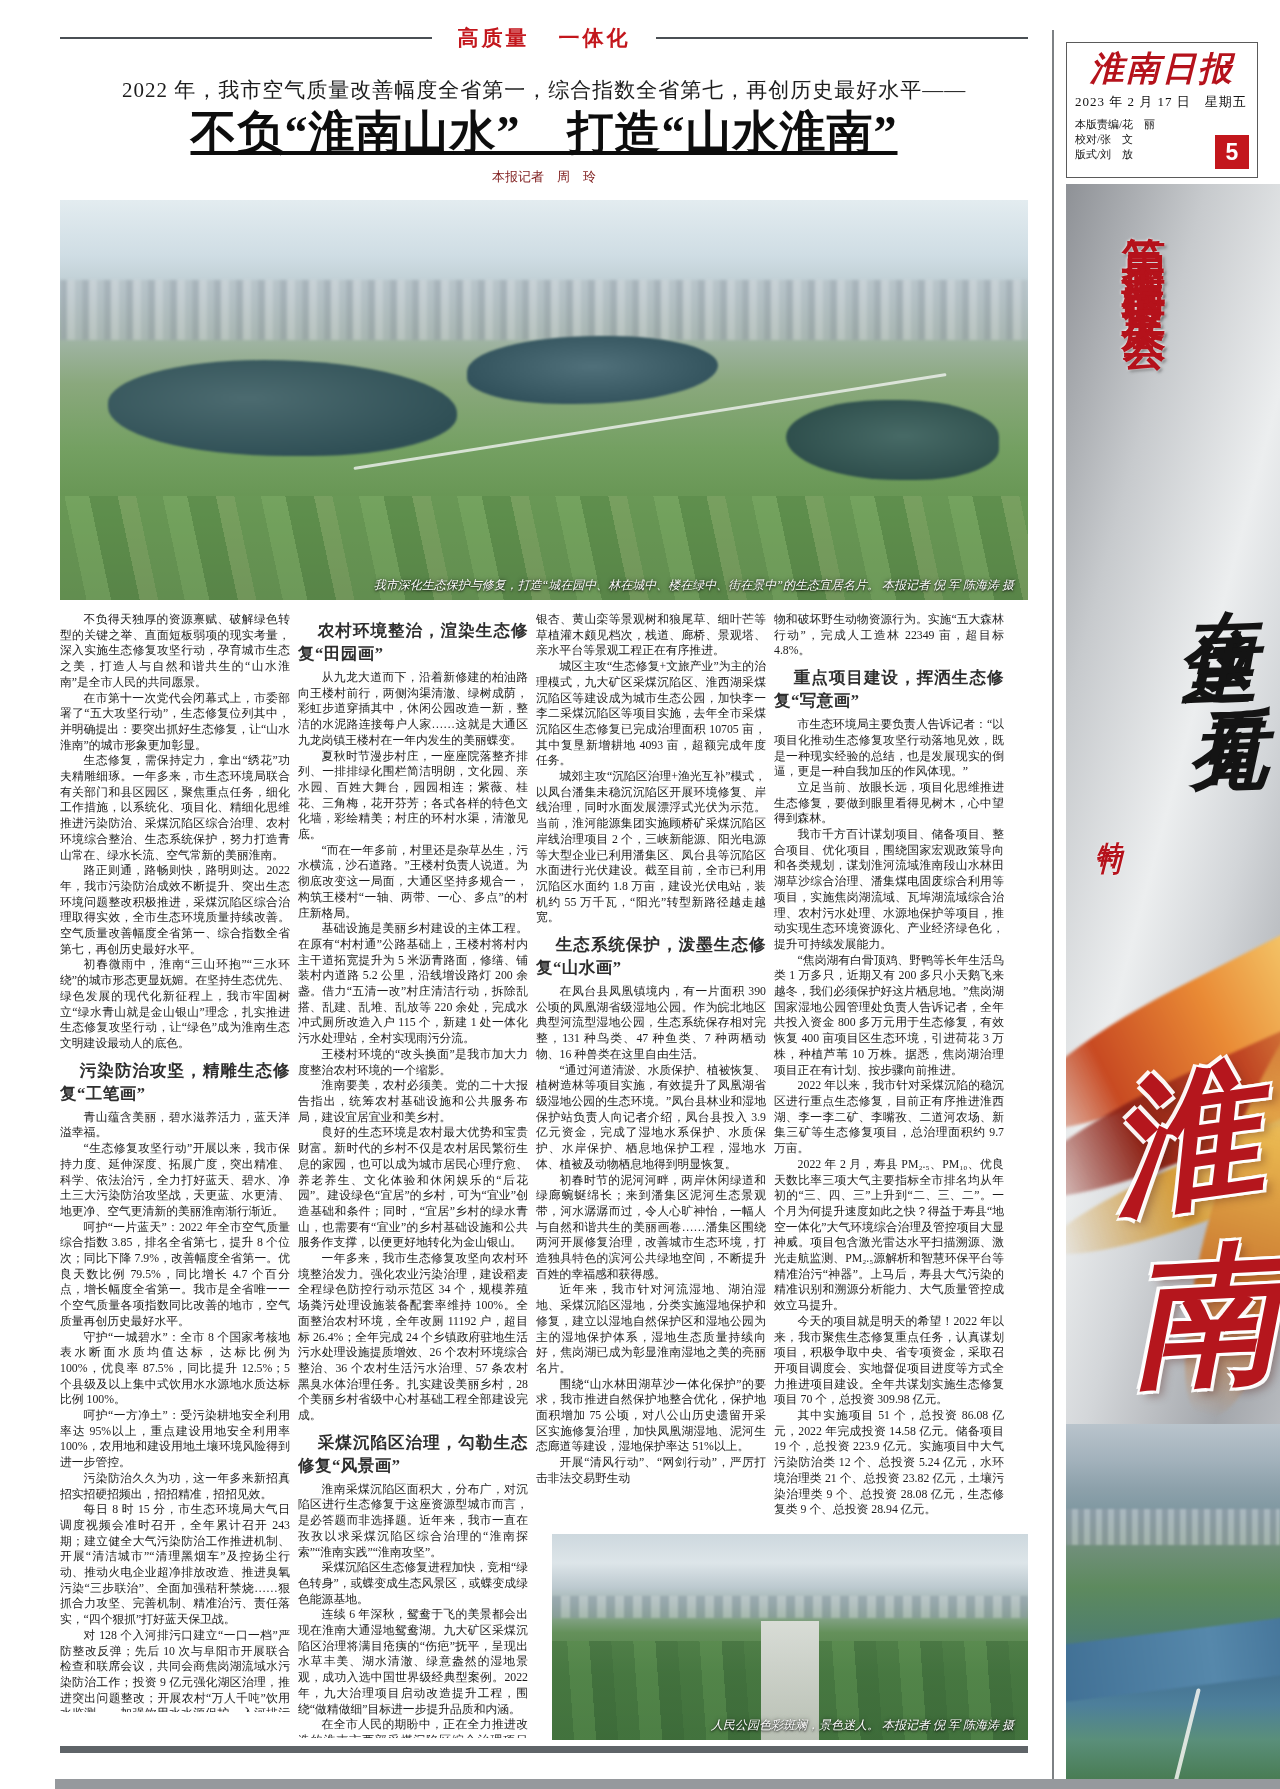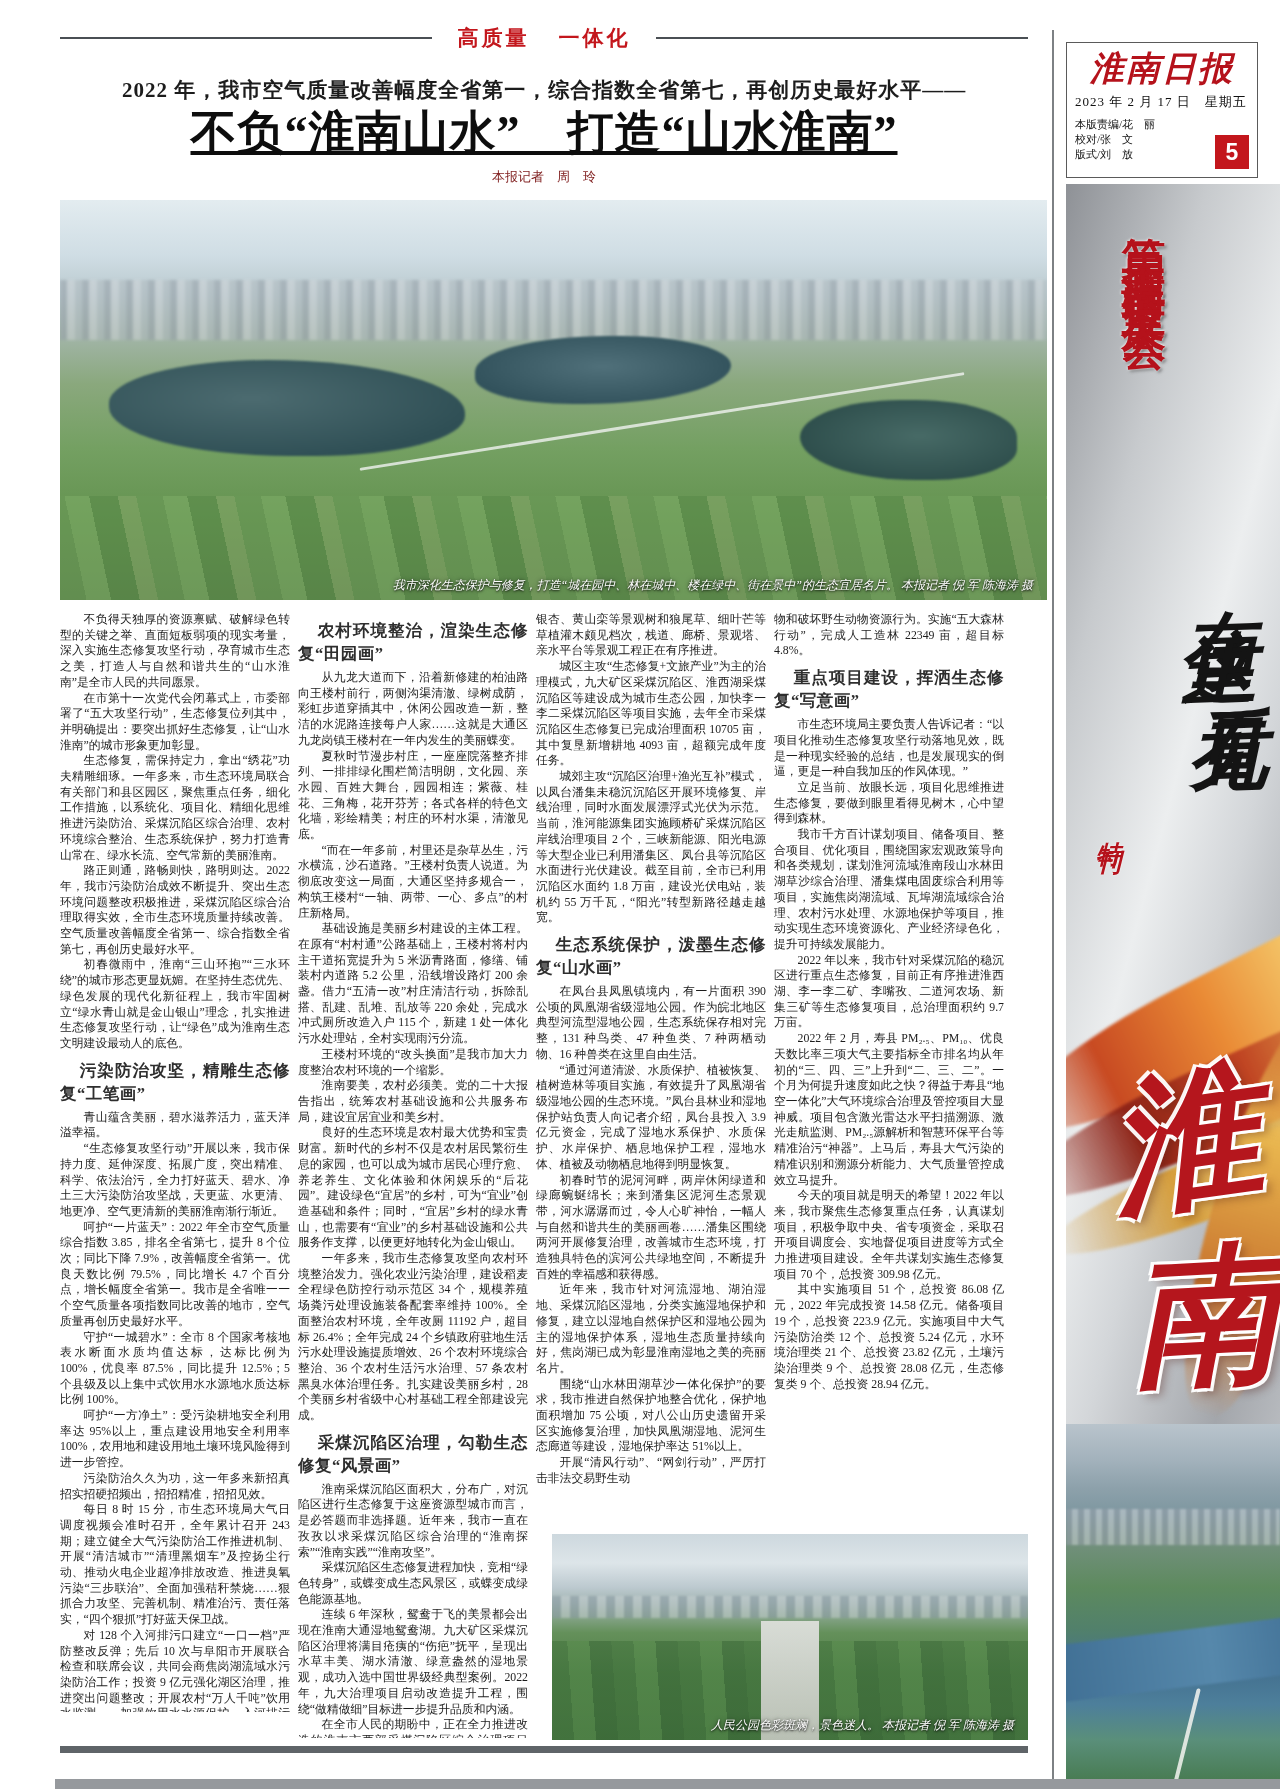--- a/index.html
+++ b/index.html
@@ -6,39 +6,39 @@
   .page{position:relative;width:1280px;height:1789px;background:#fff;overflow:hidden;
         font-family:"Liberation Serif","DejaVu Serif",serif;color:#1c1c1c;}
   
   .topbar{position:absolute;left:60px;top:24px;width:968px;display:flex;align-items:center;gap:16px;}
   .topbar .rule{flex:1;height:2px;background:#4a4f54;}
   .toptags{font-family:"Liberation Sans",sans-serif;font-weight:bold;font-size:21px;color:#c3161c;
            letter-spacing:3px;white-space:nowrap;}
   .toptags span{margin:0 10px;}
   
   .kicker{position:absolute;left:60px;top:76px;width:968px;text-align:center;font-size:21px;
-          font-weight:bold;letter-spacing:1px;}
+          font-weight:normal;letter-spacing:1px;}
   .headline{position:absolute;left:60px;top:102px;width:968px;margin:0;text-align:center;
             font-size:46px;font-weight:900;letter-spacing:1px;color:#0d0d0d;text-decoration:underline;}
   .byline{position:absolute;left:60px;top:168px;width:968px;text-align:center;font-size:13px;color:#7f1d1d;}
   
   .masthead{position:absolute;left:1066px;top:42px;width:192px;height:136px;border:1px solid #5a5a5a;
             background:#fff;box-sizing:border-box;padding:6px 8px;}
   .mh-name{font-family:"DejaVu Serif",serif;font-style:italic;font-weight:bold;font-size:34px;
            color:#b5121b;text-align:center;letter-spacing:2px;line-height:38px;}
   .mh-date{font-size:13px;letter-spacing:1px;margin-top:6px;color:#111;}
   .mh-credits{font-size:11px;line-height:15px;margin-top:6px;color:#111;width:120px;}
   .mh-page{position:absolute;right:8px;bottom:8px;width:34px;height:34px;background:#c3161c;color:#fff;
            font-family:"Liberation Sans",sans-serif;font-weight:bold;font-size:23px;display:flex;
            align-items:center;justify-content:center;}
   .divider-v{position:absolute;left:1052px;top:30px;width:2px;height:1750px;background:#7d8184;}
   
   .photo-main{position:absolute;left:60px;top:200px;width:968px;height:400px;overflow:hidden;
     background:linear-gradient(180deg,#e3ecf0 0%,#cfdde4 14%,#b9c9cd 24%,#a4b6ab 33%,#8aa87d 46%,
-               #74a062 62%,#63924f 80%,#587f47 100%);padding-left:19px;}
+               #74a062 62%,#63924f 80%,#587f47 100%);}
   .haze{position:absolute;left:0;top:20%;width:100%;height:15%;opacity:.65;filter:blur(1.5px);
     background:repeating-linear-gradient(90deg,rgba(150,160,168,.85) 0 7px,rgba(205,210,214,.8) 7px 15px,
                rgba(175,185,190,.8) 15px 22px);}
   .lake{position:absolute;filter:blur(1px);}
   .lake.a{left:5%;top:40%;width:36%;height:24%;border-radius:48% 60% 45% 55%;
           background:radial-gradient(ellipse at 40% 40%,#4c6b70,#2f4f55 75%);}
   .lake.b{left:42%;top:34%;width:26%;height:17%;border-radius:55% 45% 60% 40%;
           background:radial-gradient(ellipse at 50% 45%,#50707a,#32525c 75%);}
   .lake.c{right:3%;top:50%;width:22%;height:20%;border-radius:50% 50% 42% 58%;
           background:radial-gradient(ellipse at 55% 45%,#476a66,#2d4d4b 75%);}
@@ -196,20 +196,21 @@
         <p class="">近年来，我市针对河流湿地、湖泊湿地、采煤沉陷区湿地，分类实施湿地保护和修复，建立以湿地自然保护区和湿地公园为主的湿地保护体系，湿地生态质量持续向好，焦岗湖已成为彰显淮南湿地之美的亮丽名片。</p>
         <p class="">围绕“山水林田湖草沙一体化保护”的要求，我市推进自然保护地整合优化，保护地面积增加 75 公顷，对八公山历史遗留开采区实施修复治理，加快凤凰湖湿地、泥河生态廊道等建设，湿地保护率达 51%以上。</p>
         <p class="">开展“清风行动”、“网剑行动”，严厉打击非法交易野生动</p>
       </div>
     <div class="col" style="height:918px">
         <p class="no-indent">物和破坏野生动物资源行为。实施“五大森林行动”，完成人工造林 22349 亩，超目标 4.8%。</p>
         <div class="sec-head">重点项目建设，挥洒生态修复“写意画”</div>
         <p class="">市生态环境局主要负责人告诉记者：“以项目化推动生态修复攻坚行动落地见效，既是一种现实经验的总结，也是发展现实的倒逼，更是一种自我加压的作风体现。”</p>
         <p class="">立足当前、放眼长远，项目化思维推进生态修复，要做到眼里看得见树木，心中望得到森林。</p>
         <p class="">我市千方百计谋划项目、储备项目、整合项目、优化项目，围绕国家宏观政策导向和各类规划，谋划淮河流域淮南段山水林田湖草沙综合治理、潘集煤电固废综合利用等项目，实施焦岗湖流域、瓦埠湖流域综合治理、农村污水处理、水源地保护等项目，推动实现生态环境资源化、产业经济绿色化，提升可持续发展能力。</p>
+        <p class="">“焦岗湖有白骨顶鸡、野鸭等长年生活鸟类 1 万多只，近期又有 200 多只小天鹅飞来越冬，我们必须保护好这片栖息地。”焦岗湖国家湿地公园管理处负责人告诉记者，全年共投入资金 800 多万元用于生态修复，有效恢复 400 亩项目区生态环境，引进荷花 3 万株，种植芦苇 10 万株。据悉，焦岗湖治理项目正在有计划、按步骤向前推进。</p>
         <p class="">2022 年以来，我市针对采煤沉陷的稳沉区进行重点生态修复，目前正有序推进淮西湖、李一李二矿、李嘴孜、二道河农场、新集三矿等生态修复项目，总治理面积约 9.7 万亩。</p>
         <p class="">2022 年 2 月，寿县 PM₂.₅、PM₁₀、优良天数比率三项大气主要指标全市排名均从年初的“三、四、三”上升到“二、三、二”。一个月为何提升速度如此之快？得益于寿县“地空一体化”大气环境综合治理及管控项目大显神威。项目包含激光雷达水平扫描溯源、激光走航监测、PM₂.₅源解析和智慧环保平台等精准治污“神器”。上马后，寿县大气污染的精准识别和溯源分析能力、大气质量管控成效立马提升。</p>
         <p class="">今天的项目就是明天的希望！2022 年以来，我市聚焦生态修复重点任务，认真谋划项目，积极争取中央、省专项资金，采取召开项目调度会、实地督促项目进度等方式全力推进项目建设。全年共谋划实施生态修复项目 70 个，总投资 309.98 亿元。</p>
         <p class="">其中实施项目 51 个，总投资 86.08 亿元，2022 年完成投资 14.58 亿元。储备项目 19 个，总投资 223.9 亿元。实施项目中大气污染防治类 12 个、总投资 5.24 亿元，水环境治理类 21 个、总投资 23.82 亿元，土壤污染治理类 9 个、总投资 28.08 亿元，生态修复类 9 个、总投资 28.94 亿元。</p>
       </div>
   </div>
 
   <div class="photo-bottom">
     <div class="pb-city"></div>
     <div class="pb-green"></div>

